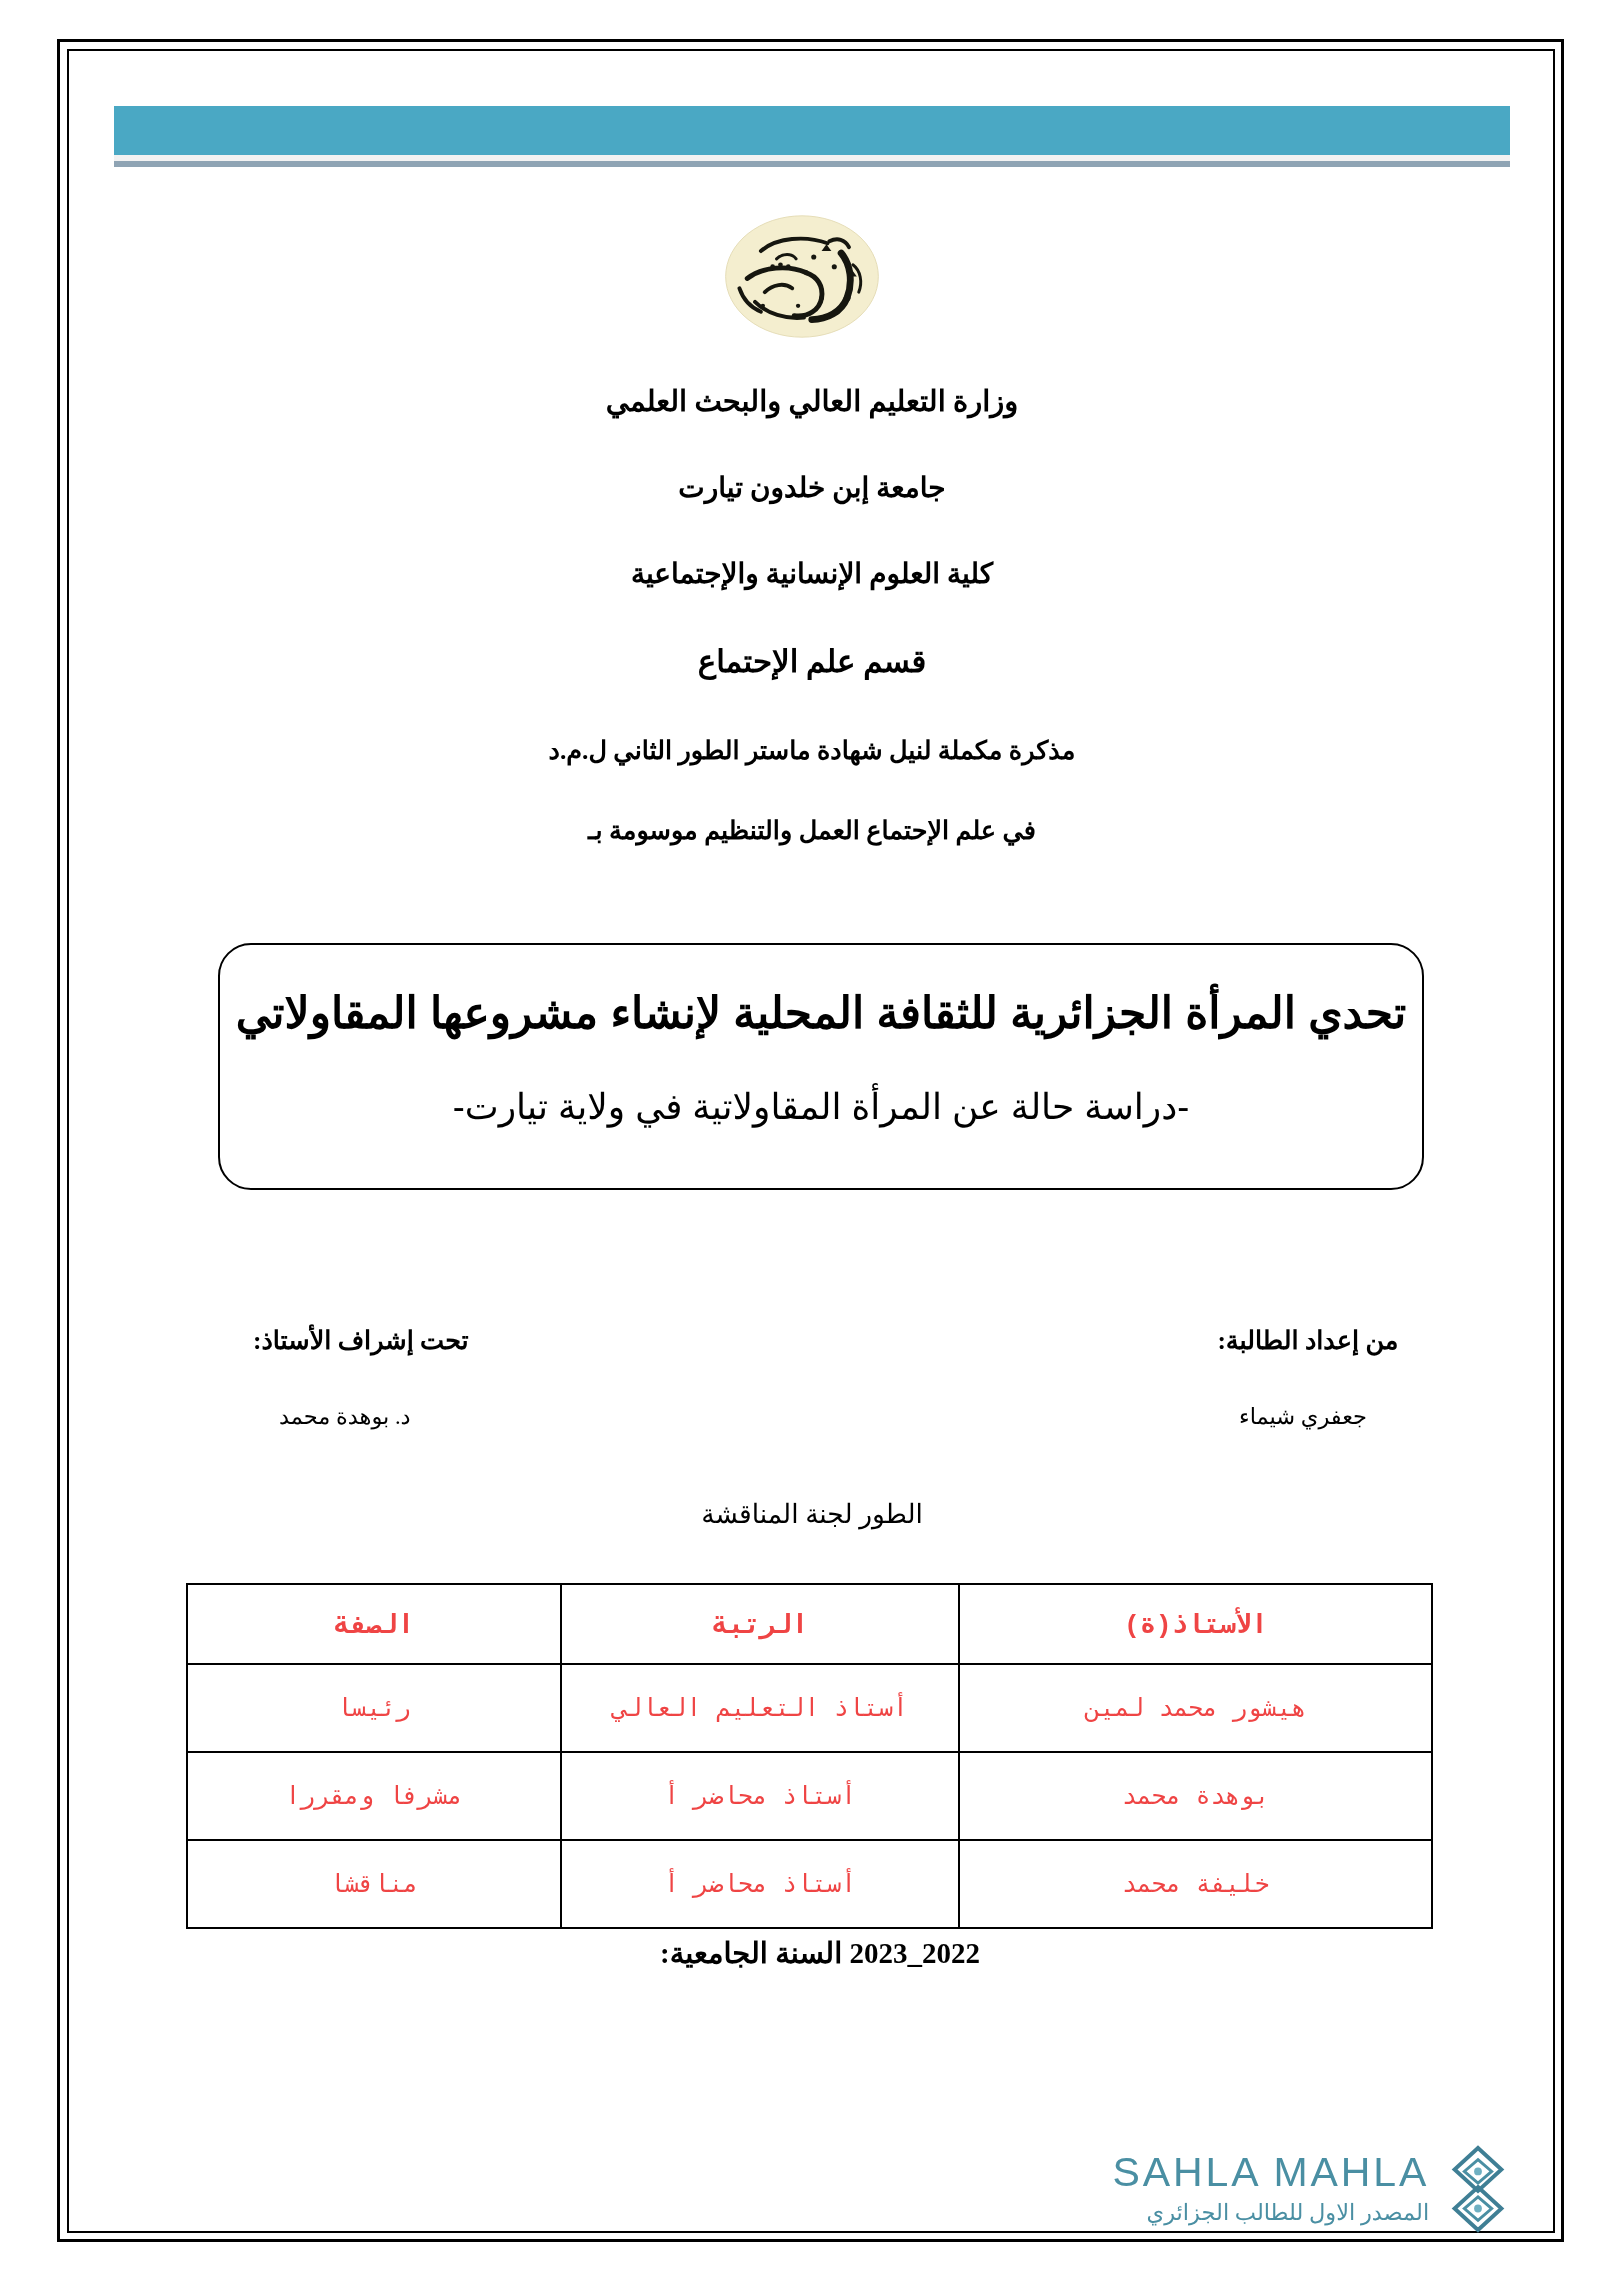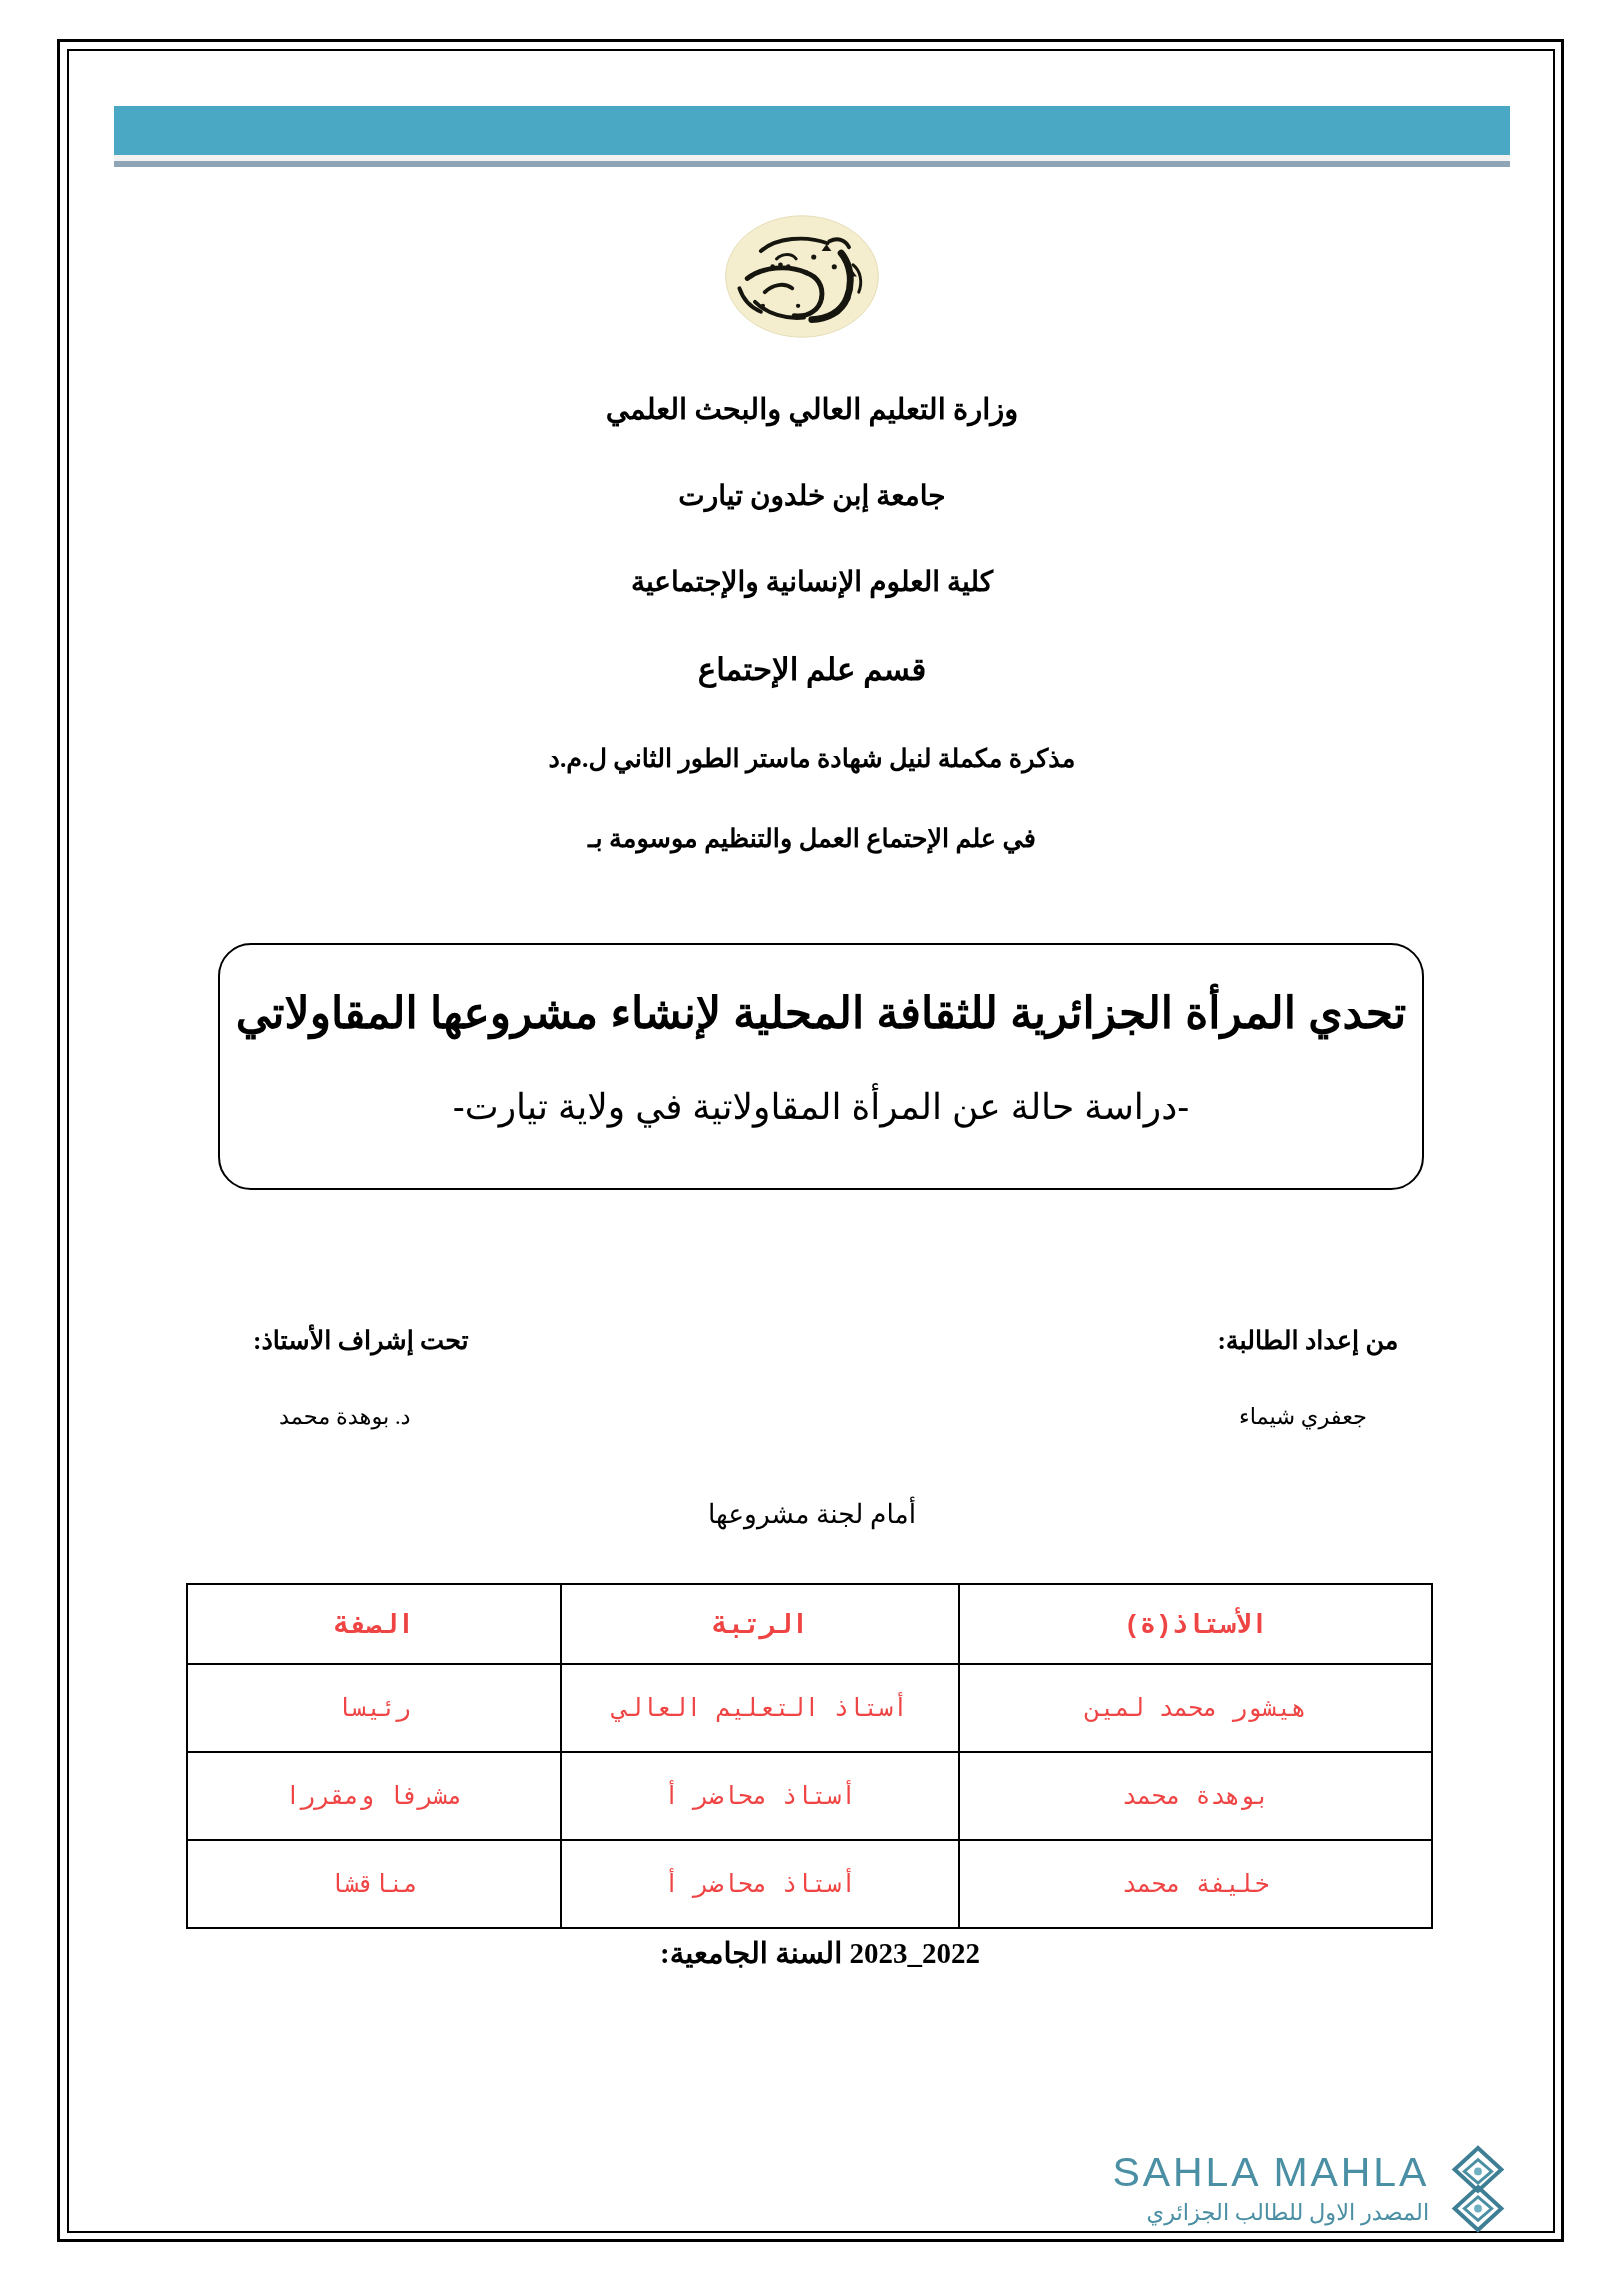--- a/index.html
+++ b/index.html
@@ -79,21 +79,21 @@
     top: 208px;
     width: 196px;
     height: 137px;
   }
   .emblem svg { display: block; }
 
   
   .head-lines {
     position: absolute;
     left: 118px;
-    top: 392px;
+    top: 384px;
     width: 1388px;
     text-align: center;
   }
   .head-line {
     font-family: "Liberation Serif", "DejaVu Serif", serif;
     font-weight: bold;
     color: #000000;
     direction: rtl;
   }
   .hl-1 { font-size: 29px; margin-bottom: 53px; }
@@ -337,21 +337,21 @@
         <div class="people-label">من إعداد الطالبة:</div>
         <div class="people-name">جعفري شيماء</div>
       </div>
       <div class="people-col left">
         <div class="people-label">تحت إشراف الأستاذ:</div>
         <div class="people-name">د. بوهدة محمد</div>
       </div>
     </div>
   </div>
 
-  <div class="jury-heading">أمام لجنة مشروعها</div>
+  <div class="jury-heading">الطور لجنة المناقشة</div>
 
   <table class="jury-table">
     <thead>
       <tr>
         <th class="col-name">الأستاذ(ة)</th>
         <th class="col-rank">الرتبة</th>
         <th class="col-role">الصفة</th>
       </tr>
     </thead>
     <tbody>

